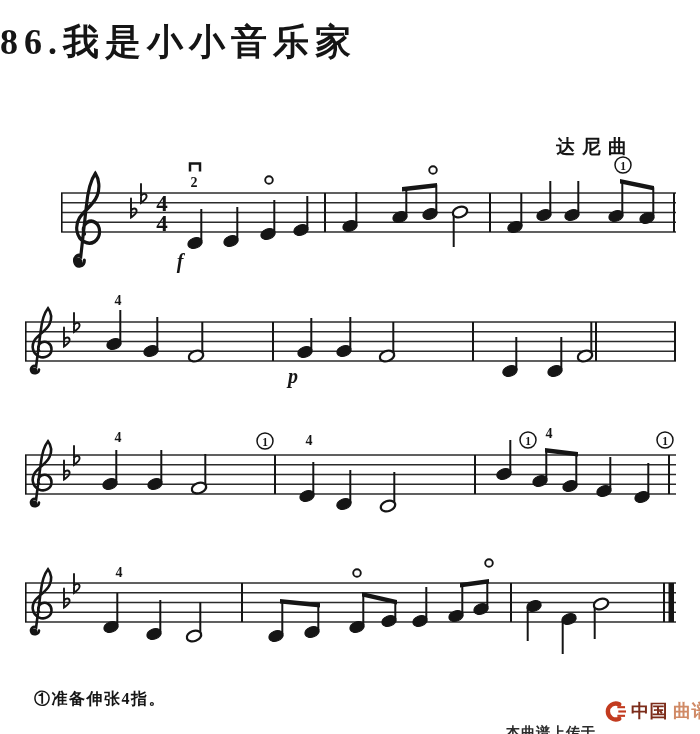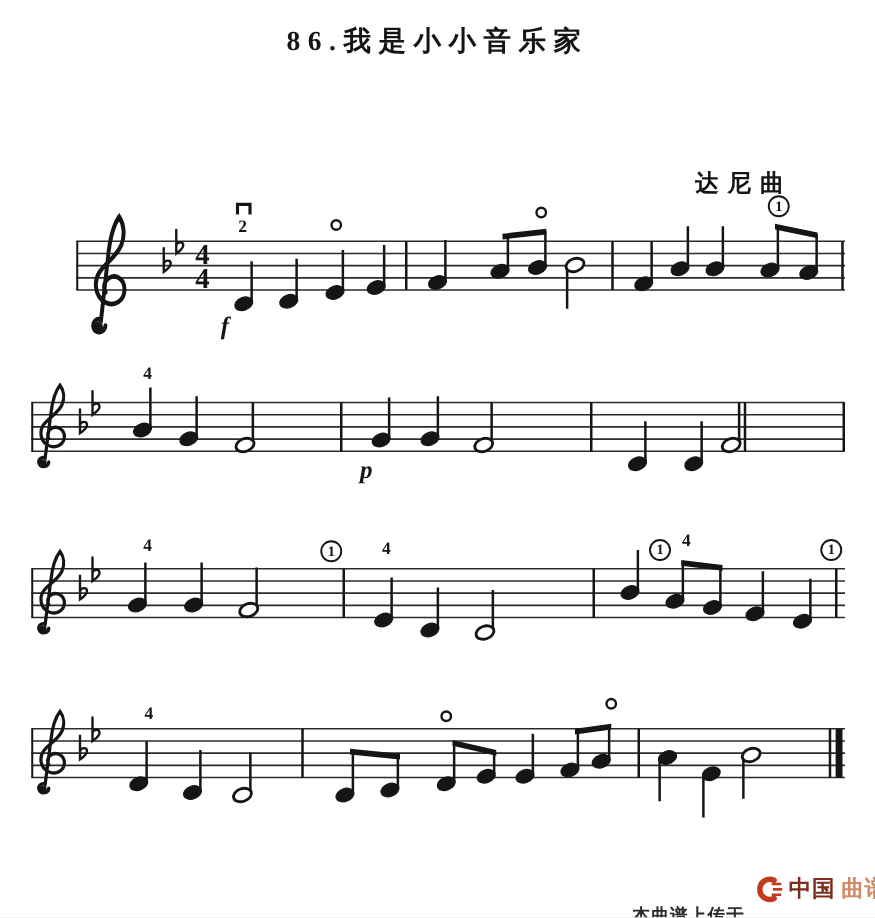--- a/index.html
+++ b/index.html
@@ -10,22 +10,22 @@
     --site2:#d08a66;
   }
   html,body{margin:0;padding:0;background:#e8e8e8;}
   .page{
     position:relative;width:700px;height:734px;background:#ffffff;
     font-family:"Liberation Serif","DejaVu Serif",serif;color:var(--ink);
     overflow:hidden;margin:0 auto;
   }
   #score{position:absolute;left:0;top:0;}
   .title{
-    position:absolute;left:0;top:18px;width:100%;text-align:center;
-    font-size:22px;font-weight:bold;letter-spacing:6px;white-space:nowrap;
+    position:absolute;left:0;top:18px;width:100%;
+    font-size:36px;font-weight:bold;letter-spacing:6px;white-space:nowrap;
   }
   .composer{
     position:absolute;left:556px;top:106px;
     font-size:19px;font-weight:bold;letter-spacing:7px;white-space:nowrap;margin-top:28px;
   }
   .footnote{
     position:absolute;left:34px;top:689px;
     font-size:16px;font-weight:bold;letter-spacing:1.5px;white-space:nowrap;
   }
   .site-credit{
@@ -239,20 +239,21 @@
       <ellipse cx="569" cy="619" rx="7.4" ry="5.1" transform="rotate(-20 569 619)" fill="#151515" stroke="#151515" stroke-width="1"></ellipse>
       <line x1="594.7" y1="605.5" x2="594.7" y2="639" stroke="#151515" stroke-width="2"></line>
       <ellipse cx="601" cy="604" rx="7.4" ry="5.1" transform="rotate(-20 601 604)" fill="#ffffff" stroke="#151515" stroke-width="2.3"></ellipse>
       <text x="119" y="572" fill="#151515" font-family="&quot;Liberation Serif&quot;,&quot;DejaVu Serif&quot;,serif" font-size="14" font-weight="bold" text-anchor="middle" dominant-baseline="central">4</text>
       <circle cx="357" cy="573" r="3.8" fill="none" stroke="#151515" stroke-width="1.9"></circle>
       <circle cx="489" cy="563" r="3.8" fill="none" stroke="#151515" stroke-width="1.9"></circle>
     </svg>
 
   <div class="title">86.我是小小音乐家</div>
   <div class="composer">达尼曲</div>
+  <div class="footnote">①准备伸张4指。</div>
 
   <div class="site-credit">
     <span class="upload">本曲谱上传于</span>
     <svg class="logo" width="25" height="25" viewBox="0 0 26 26">
       <path d="M 19,5.5 A 8.3,8.3 0 1 0 19,20.5" fill="none" stroke="var(--logo)" stroke-width="4.6" stroke-linecap="round"></path>
       <line x1="17" y1="8.5" x2="25" y2="8.5" stroke="var(--logo)" stroke-width="2.2"></line>
       <line x1="18" y1="13" x2="26" y2="13" stroke="var(--logo)" stroke-width="2.2"></line>
       <line x1="17" y1="17.5" x2="25" y2="17.5" stroke="var(--logo)" stroke-width="2.2"></line>
     </svg>
     <span class="sitename site1">中国</span>

